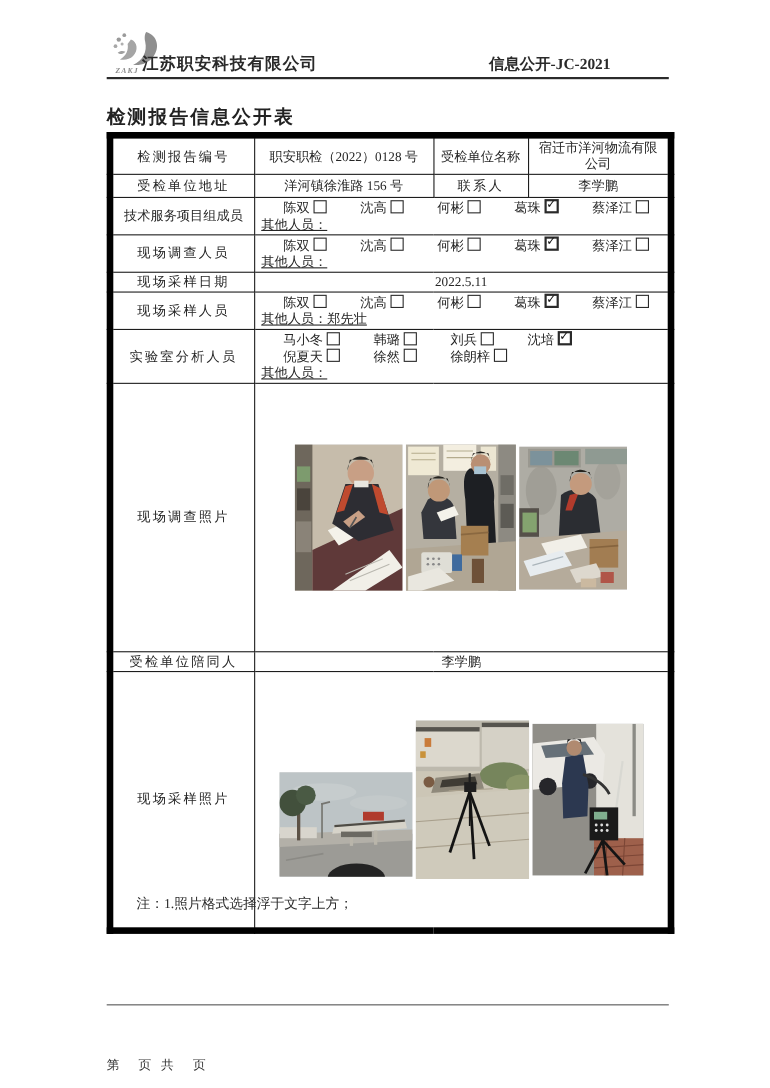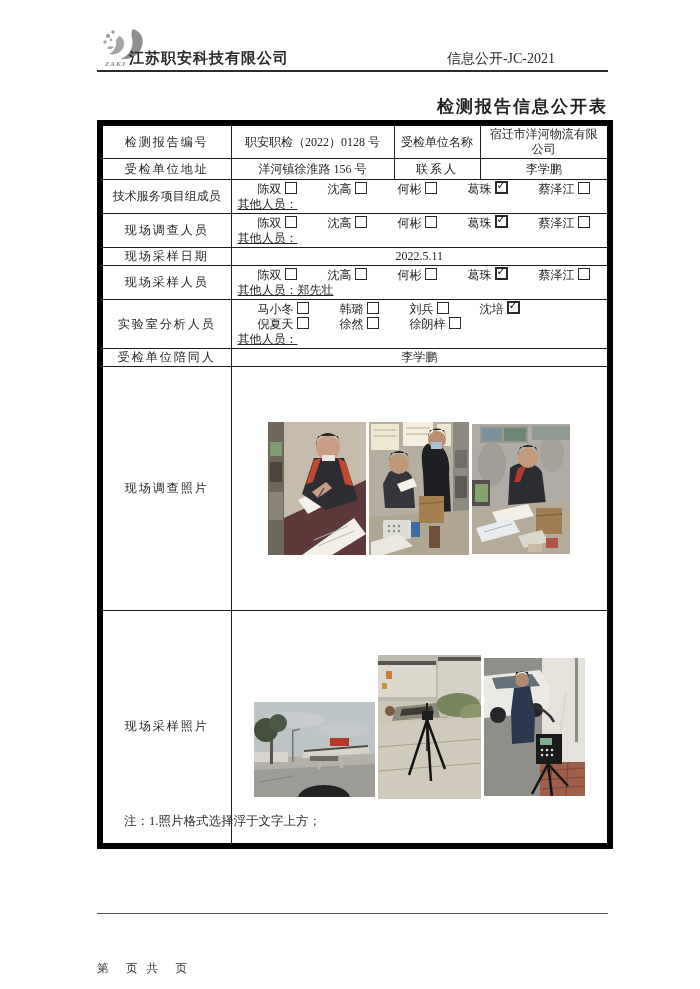--- a/index.html
+++ b/index.html
@@ -7,25 +7,25 @@
     position:relative; width:648px; height:989px; background:#fff;
     font-family:"Liberation Serif","DejaVu Serif",serif; color:#1f1f1f;
     overflow:hidden;
   }
   
   .logo{position:absolute; left:99px; top:28px; width:60px; height:44px;}
   .logo-text{position:absolute; left:6px; top:32px; font-size:7px; font-style:italic;
     font-weight:bold; color:#8a8a8a; letter-spacing:1px;}
   .company{position:absolute; left:129px; top:49px; font-size:15px; font-weight:bold;
     color:#2a2a2a; letter-spacing:1px;}
-  .doccode{position:absolute; right:93px; top:50px; font-size:14px; font-weight:normal;
+  .doccode{position:absolute; right:93px; top:50px; font-size:14px; font-weight:bold;
     color:#2a2a2a;}
   .header-rule{position:absolute; left:97px; top:70px; width:511px; height:2px; background:#2b2b2b;}
   
-  .title{position:absolute; left:97px; top:95px; width:511px; text-align:right;
+  .title{position:absolute; left:97px; top:95px; width:511px; text-align:left;
     font-size:17px; font-weight:bold; letter-spacing:2px; color:#222;}
   
   table.form{position:absolute; left:97px; top:120px; width:511px;
     border-collapse:collapse; table-layout:fixed; border:6px solid #000000;}
   table.form td{border:1px solid #1d1d1d; padding:1px 4px; font-size:12px;
     color:#262626; line-height:1.25; overflow:hidden;}
   td.label{text-align:center; letter-spacing:2px;}
   td.center{text-align:center;}
   td.members{text-align:left; padding-left:8px;}
   .member{margin-right:9px; white-space:nowrap;padding-left:22px;}
@@ -100,25 +100,20 @@
       <td class="center" colspan="3">2022.5.11</td>
     </tr>
     <tr style="height:22px">
       <td class="label">现场采样人员</td>
       <td class="members" colspan="3"><span class="member">陈双<span class="cb"></span></span><span class="member">沈高<span class="cb"></span></span><span class="member">何彬<span class="cb"></span></span><span class="member">葛珠<span class="cb checked"></span></span><span class="member">蔡泽江<span class="cb"></span></span><span class="other">其他人员：郑先壮</span></td>
     </tr>
     <tr style="height:39px">
       <td class="label">实验室分析人员</td>
       <td class="members" colspan="3"><span class="member">马小冬<span class="cb"></span></span><span class="member">韩璐<span class="cb"></span></span><span class="member">刘兵<span class="cb"></span></span><span class="member">沈培<span class="cb checked"></span></span><span class="member">倪夏天<span class="cb"></span></span><span class="member">徐然<span class="cb"></span></span><span class="member">徐朗梓<span class="cb"></span></span><br><span class="other">其他人员：</span></td>
     </tr>
-    <tr style="height:18px">
-      <td class="label">受检单位陪同人</td>
-      <td class="center" colspan="3">李学鹏</td>
-    </tr>
-
     <tr style="height:244px">
       <td class="label">现场调查照片</td>
       <td colspan="3">
         <div class="photo-strip">
 
           <svg class="photo" width="98" height="133" viewBox="0 0 98 133">
             <rect width="98" height="133" fill="#c6bcab"></rect>
             <rect x="0" y="0" width="16" height="133" fill="#6e675c"></rect>
             <rect x="2" y="20" width="12" height="14" fill="#7d9b6e"></rect>
             <rect x="2" y="40" width="12" height="20" fill="#4a443c"></rect>
@@ -194,20 +189,25 @@
             <rect x="64" y="84" width="26" height="26" fill="#a27d52"></rect>
             <line x1="64" y1="92" x2="90" y2="90" stroke="#86643e" stroke-width="1.5"></line>
             <polygon points="46,112 70,106 76,118 52,124" fill="#ddd8ce"></polygon>
             <rect x="74" y="114" width="12" height="10" fill="#b05548"></rect>
             <rect x="56" y="120" width="14" height="8" fill="#cbb9a0"></rect>
           </svg>
         </div>
       </td>
     </tr>
 
+    <tr style="height:18px">
+      <td class="label">受检单位陪同人</td>
+      <td class="center" colspan="3">李学鹏</td>
+    </tr>
+
     <tr style="height:235px">
       <td class="label">现场采样照片</td>
       <td colspan="3">
         <div class="photo-strip">
 
           <svg class="photo shift-down" width="121" height="95" viewBox="0 0 121 95">
             <rect width="121" height="95" fill="#bdc4c6"></rect>
             <ellipse cx="40" cy="18" rx="30" ry="8" fill="#c6cccd"></ellipse>
             <ellipse cx="90" cy="28" rx="26" ry="7" fill="#c3c9ca"></ellipse>
             <rect x="0" y="56" width="121" height="39" fill="#9c9b96"></rect>

